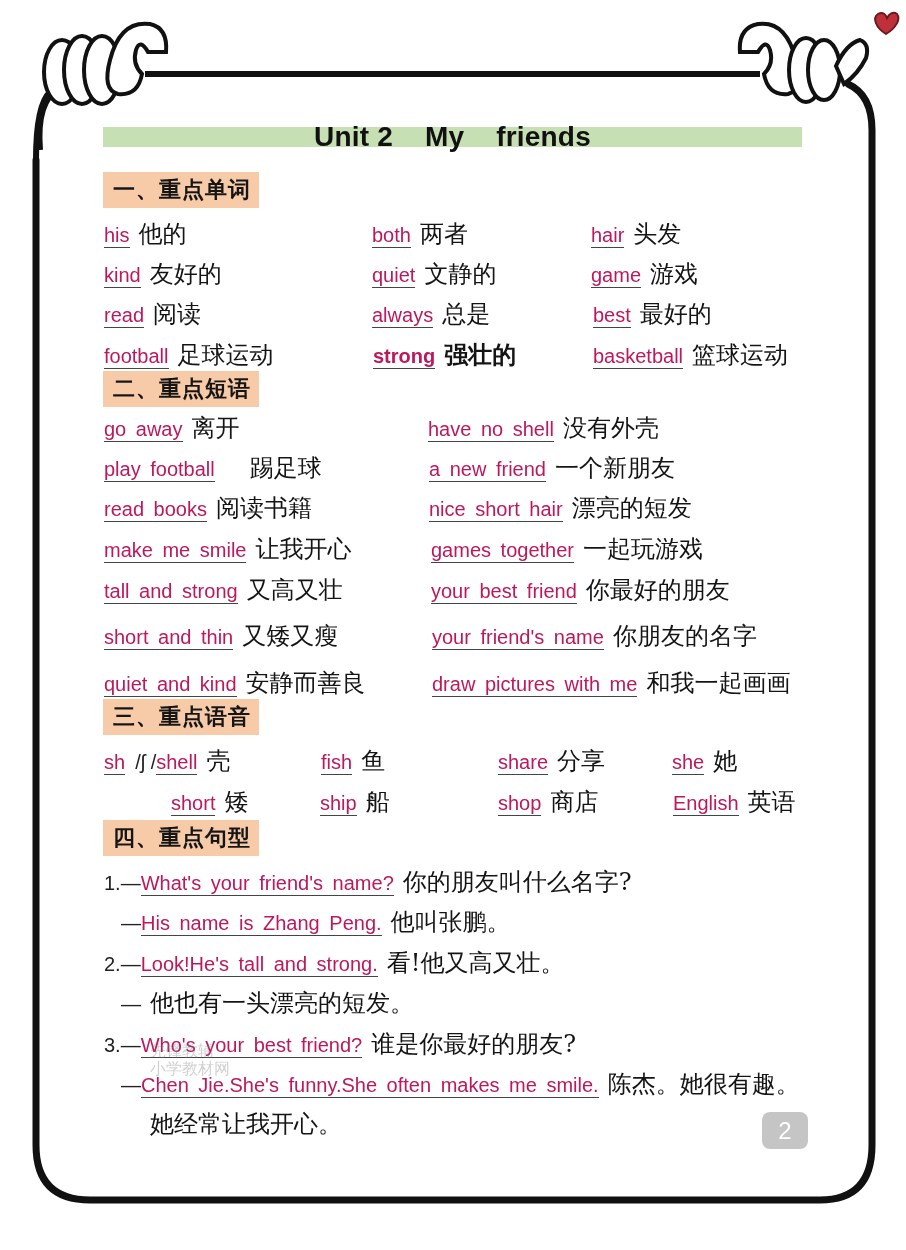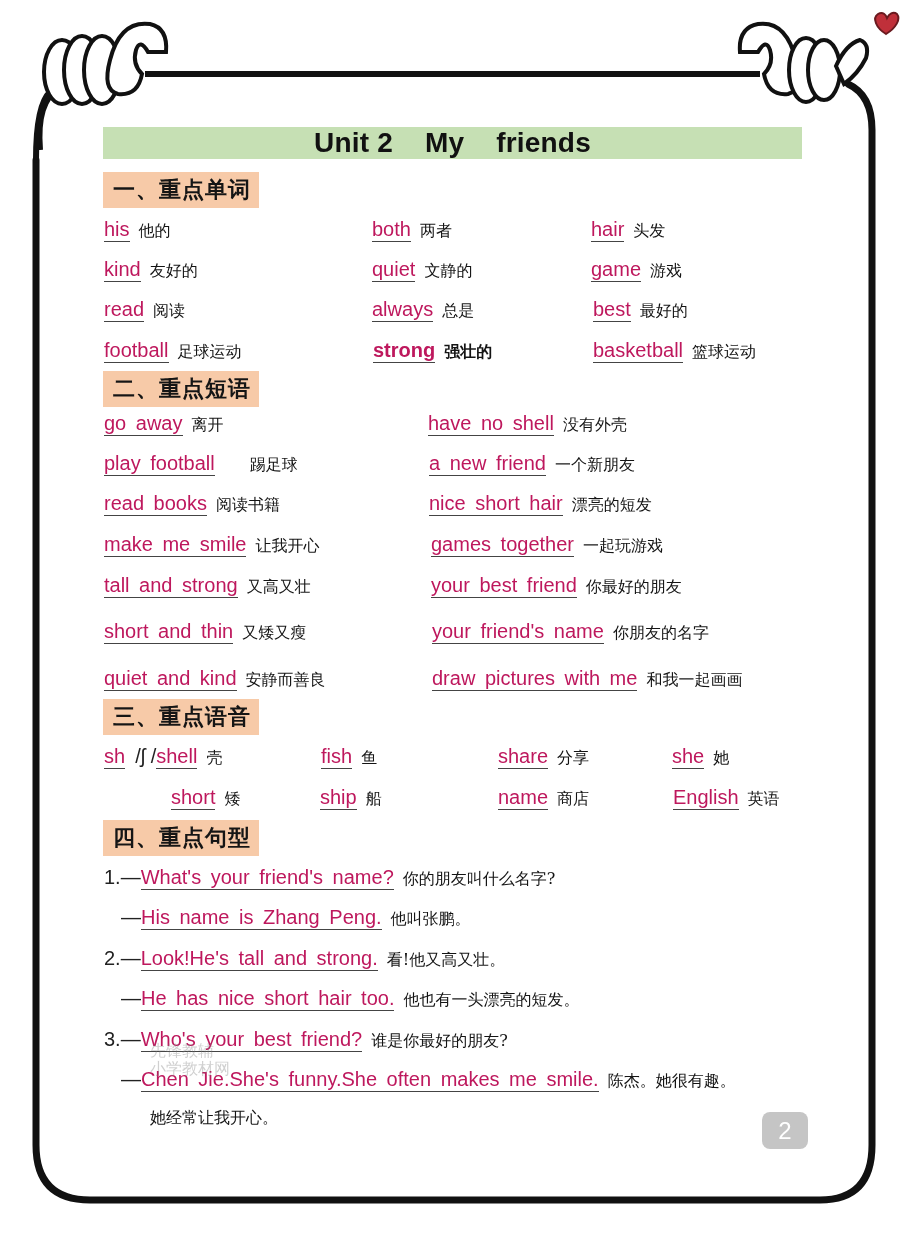--- a/index.html
+++ b/index.html
@@ -1,24 +1,24 @@
 <!DOCTYPE html>
 <html><head>
 <meta charset="utf-8">
 <style>
   html, body { margin:0; padding:0; background:#ffffff; }
   body { width:906px; height:1250px; position:relative; overflow:hidden; font-family:"DejaVu Sans","Liberation Sans",sans-serif; }
   .frame-svg { position:absolute; left:0; top:0; width:906px; height:1250px; }
-  .title-bar { position:absolute; left:103px; top:127px; width:699px; height:32px; background:#c6e0b4; display:flex; align-items:center; justify-content:center; }
+  .title-bar { position:absolute; left:103px; top:127px; width:699px; height:20px; background:#c6e0b4; display:flex; align-items:center; justify-content:center; }
   .title-bar span { font-family:"Liberation Sans",sans-serif; font-weight:bold; font-size:28px; color:#111; white-space:pre; letter-spacing:0.2px; }
   .section-head { position:absolute; left:103px; height:36px; width:156px; background:#f7caa8; display:flex; align-items:center; padding-left:10px; box-sizing:border-box; }
   .section-head span { font-family:"DejaVu Serif",serif; font-weight:bold; font-size:22px; color:#151515; letter-spacing:1px; }
   .item { position:absolute; display:flex; align-items:baseline; white-space:nowrap; }
   .en { font-family:"Liberation Sans",sans-serif; font-size:20px; color:#be185d; border-bottom:1.5px solid #444; line-height:22px; padding-bottom:1px; word-spacing:4px; }
-  .zh { font-family:"DejaVu Serif",serif; font-size:16px; color:#141414; margin-left:9px; }
+  .zh { font-family:"DejaVu Serif",serif; font-size:24px; color:#141414; margin-left:9px; }
   .plain { font-family:"Liberation Sans",sans-serif; font-size:20px; color:#222; }
   .sent { position:absolute; display:flex; align-items:baseline; white-space:nowrap; }
   .num { font-family:"Liberation Sans",sans-serif; font-size:20px; color:#222; }
   .page-num { position:absolute; left:762px; top:1112px; width:46px; height:37px; border-radius:8px; background:#c5c5c5; color:#fff; font-family:"Liberation Sans",sans-serif; font-size:24px; display:flex; align-items:center; justify-content:center; }
   .watermark { position:absolute; left:150px; top:1042px; color:rgba(120,120,120,0.35); font-family:"DejaVu Sans",sans-serif; font-size:16px; line-height:18px; pointer-events:none; }
 </style>
 </head>
 <body>
 
 <svg class="frame-svg" viewBox="0 0 906 1250" xmlns="http://www.w3.org/2000/svg">
@@ -198,21 +198,21 @@
 
 <div class="item" style="left:171px;top:786px;">
     <span class="en">short</span>
     <span class="zh">矮</span>
   </div>
 <div class="item" style="left:320px;top:786px;">
     <span class="en">ship</span>
     <span class="zh">船</span>
   </div>
 <div class="item" style="left:498px;top:786px;">
-    <span class="en">name</span>
+    <span class="en">shop</span>
     <span class="zh">商店</span>
   </div>
 <div class="item" style="left:673px;top:786px;">
     <span class="en">English</span>
     <span class="zh">英语</span>
   </div>
 
 <div class="section-head" style="top:820px;">
   <span>四、重点句型</span>
 </div>
@@ -227,21 +227,20 @@
     <span class="en">His name is Zhang Peng.</span>
     <span class="zh">他叫张鹏。</span>
   </div>
 <div class="sent" style="left:104px;top:947px;">
     <span class="num">2.—</span>
     <span class="en">Look!He's tall and strong.</span>
     <span class="zh">看!他又高又壮。</span>
   </div>
 <div class="sent" style="left:121px;top:987px;">
     <span class="num">—</span>
-    <span class="en">He has nice short hair too.</span>
     <span class="zh">他也有一头漂亮的短发。</span>
   </div>
 <div class="sent" style="left:104px;top:1028px;">
     <span class="num">3.—</span>
     <span class="en">Who's your best friend?</span>
     <span class="zh">谁是你最好的朋友?</span>
   </div>
 <div class="sent" style="left:121px;top:1068px;">
     <span class="num">—</span>
     <span class="en">Chen Jie.She's funny.She often makes me smile.</span>

